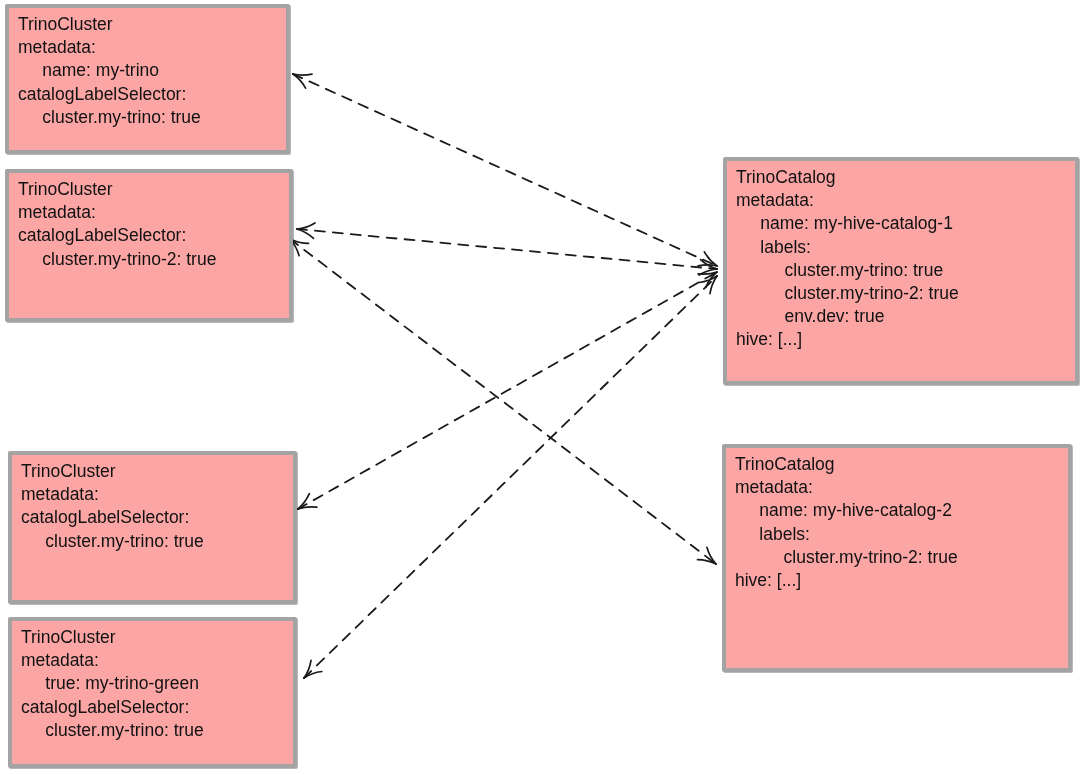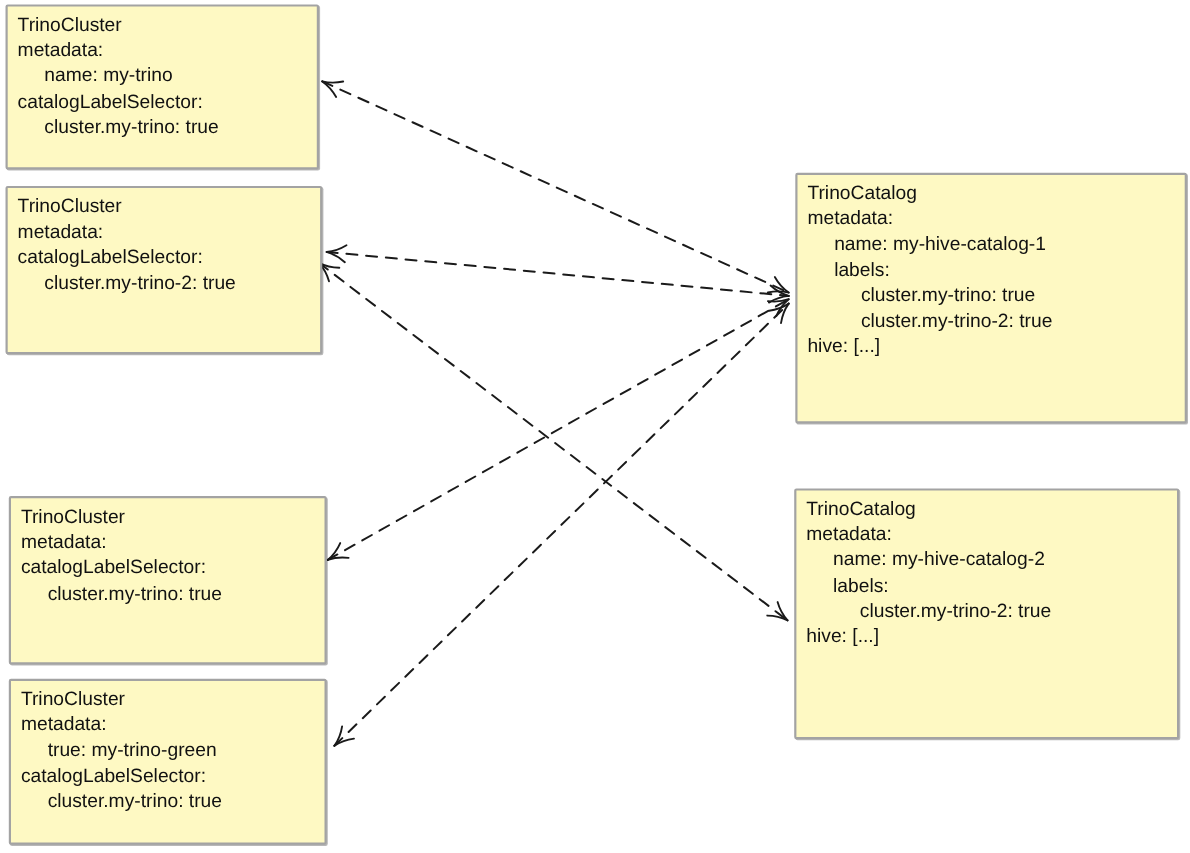--- a/index.html
+++ b/index.html
@@ -19,23 +19,23 @@
     position: absolute;
     left: 0;
     top: 0;
     width: 1082px;
     height: 775px;
     pointer-events: none;
   }
   .node {
     position: absolute;
     box-sizing: border-box;
-    border: 2px solid #a3a3a3;
+    border: 4px solid #a3a3a3;
     border-radius: 2px;
-    background: #fef9c3;
+    background: #fca5a5;
     padding: 5px 9px;
     font-size: 17.5px;
     line-height: 23.2px;
     color: #111111;
     box-shadow: 1px 1px 0 rgba(0,0,0,0.28);
   }
   .ln { white-space: pre; }
   
   #box-cluster-1 { left: 5px;   top: 4px;   width: 285px; height: 150px; }
   #box-cluster-2 { left: 5px;   top: 169px; width: 288px; height: 153px; }
@@ -120,20 +120,21 @@
     <div class="ln">     cluster.my-trino: true</div>
   </div>
 
   <div class="node" id="box-catalog-1">
     <div class="ln">TrinoCatalog</div>
     <div class="ln">metadata:</div>
     <div class="ln">     name: my-hive-catalog-1</div>
     <div class="ln">     labels:</div>
     <div class="ln">          cluster.my-trino: true</div>
     <div class="ln">          cluster.my-trino-2: true</div>
+    <div class="ln">          env.dev: true</div>
     <div class="ln">hive: [...]</div>
   </div>
 
   <div class="node" id="box-catalog-2">
     <div class="ln">TrinoCatalog</div>
     <div class="ln">metadata:</div>
     <div class="ln">     name: my-hive-catalog-2</div>
     <div class="ln">     labels:</div>
     <div class="ln">          cluster.my-trino-2: true</div>
     <div class="ln">hive: [...]</div>

